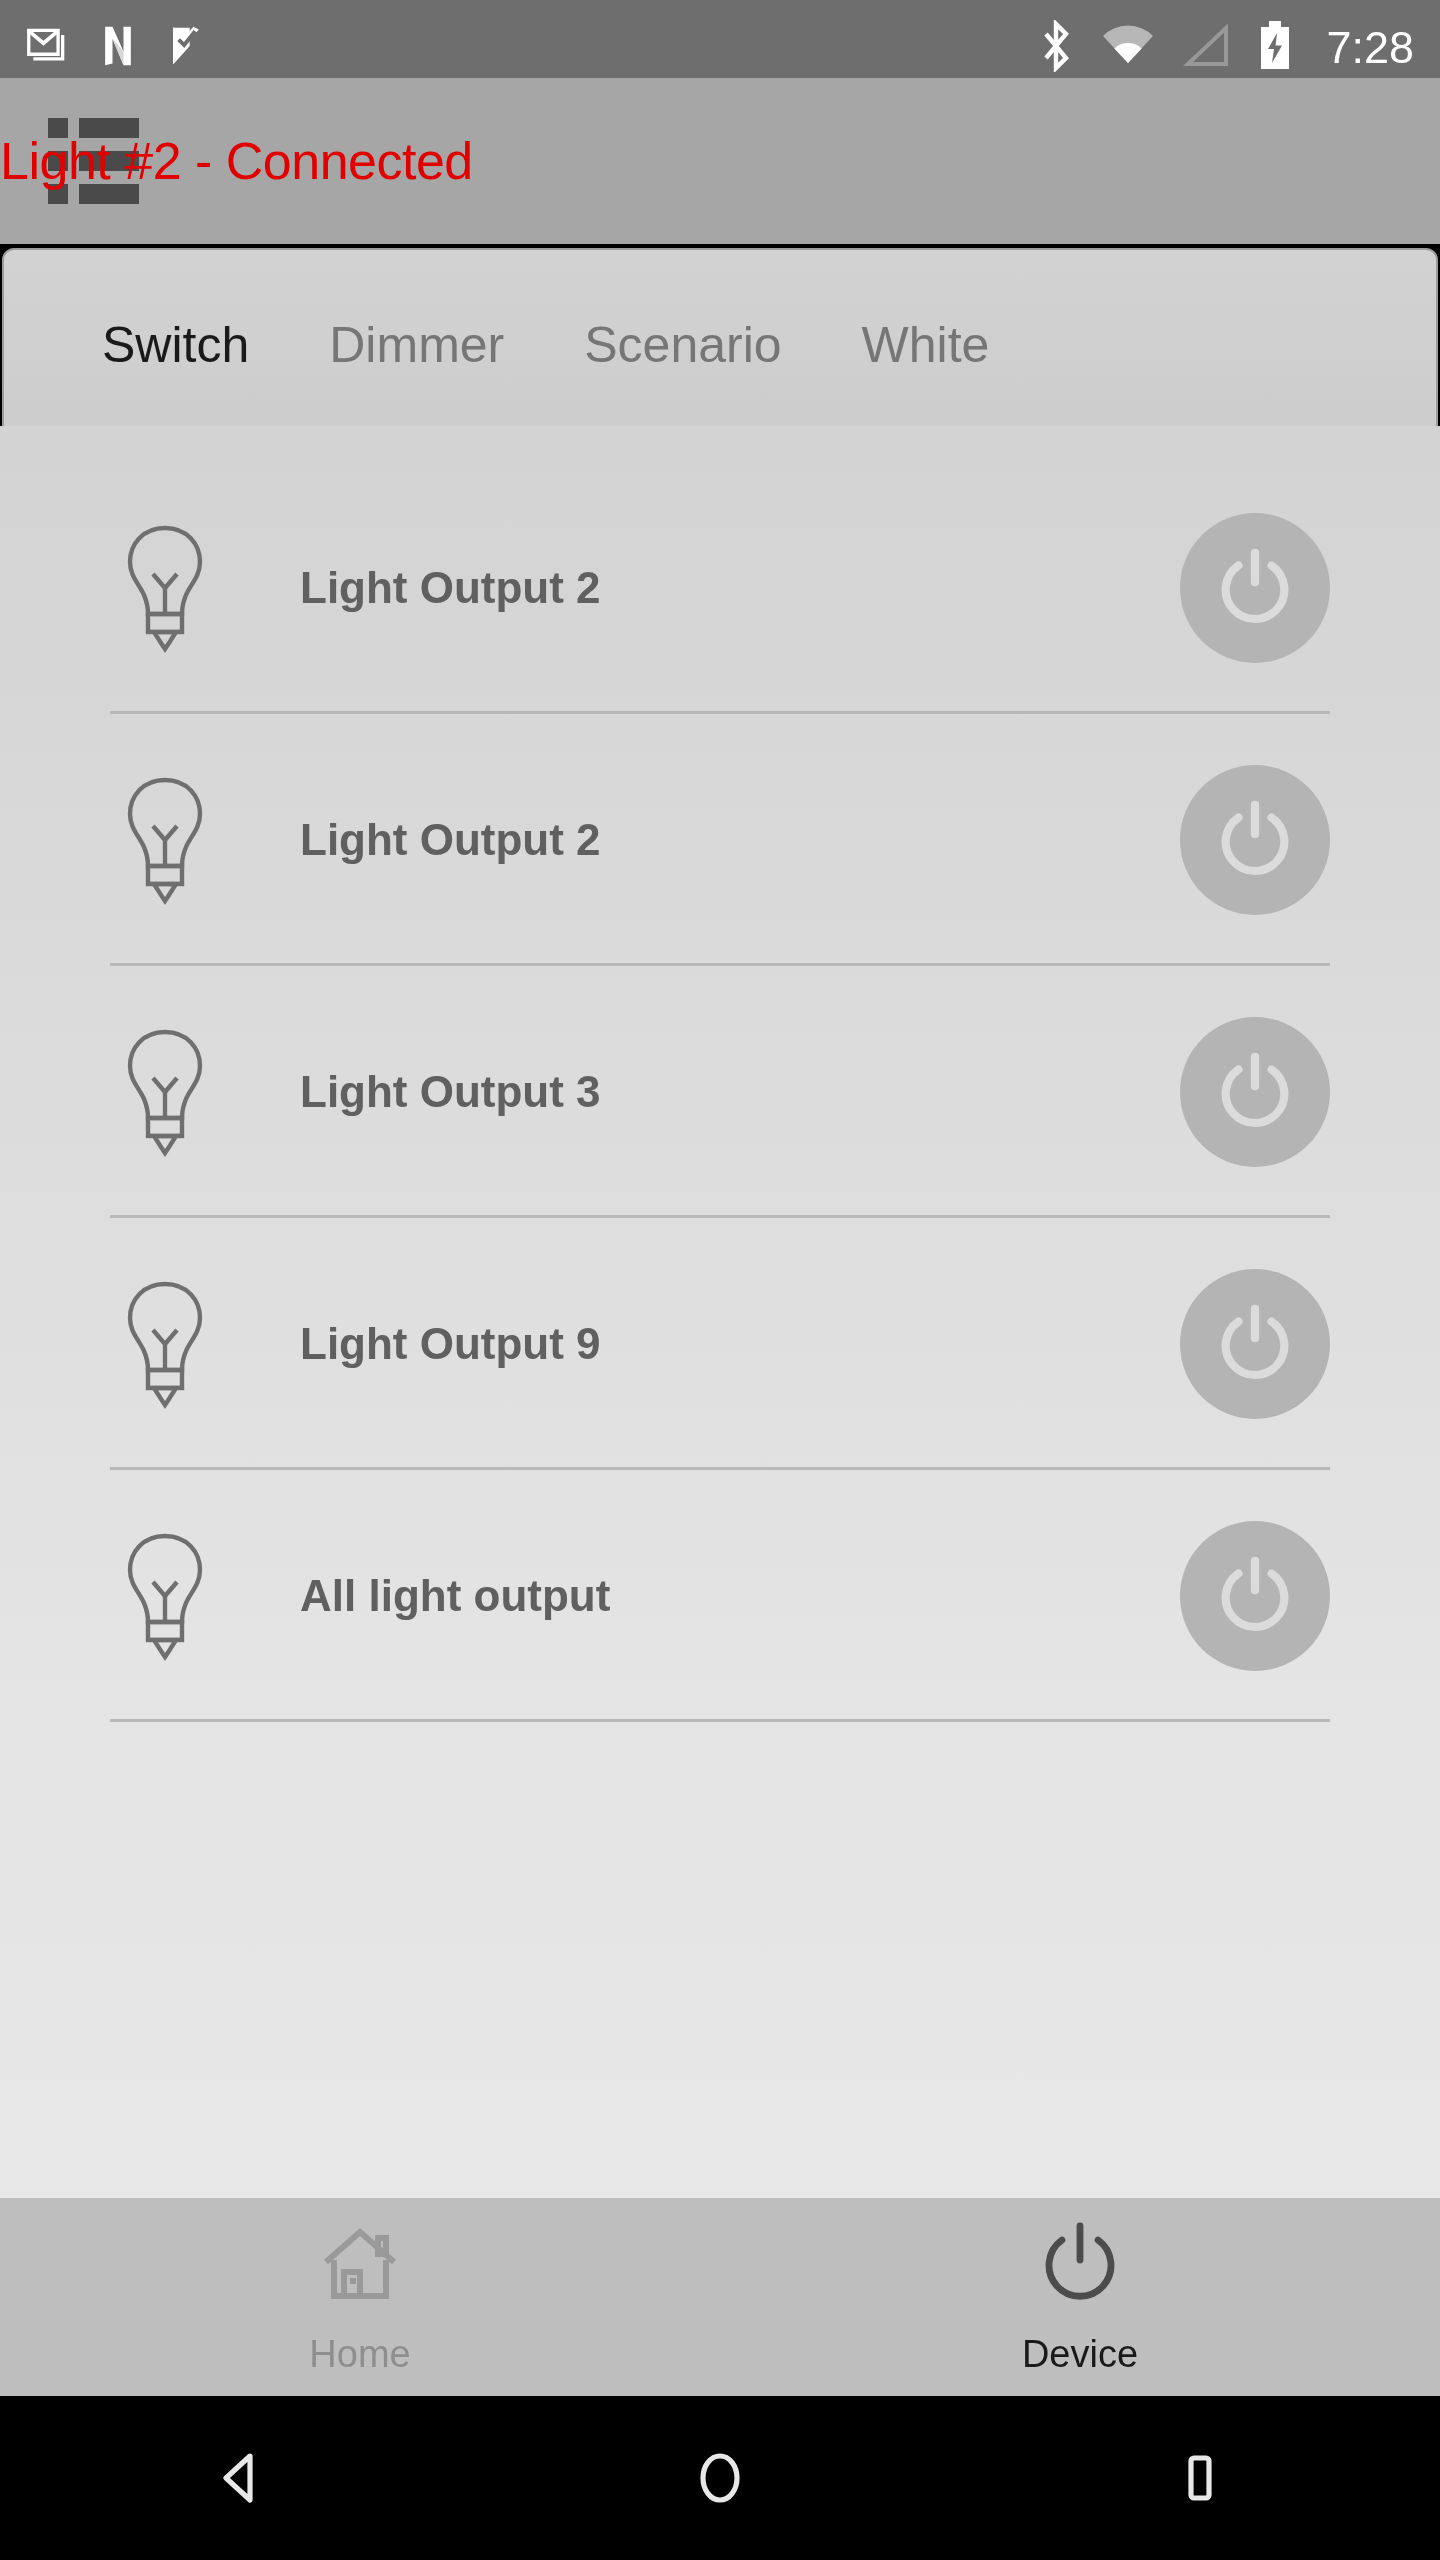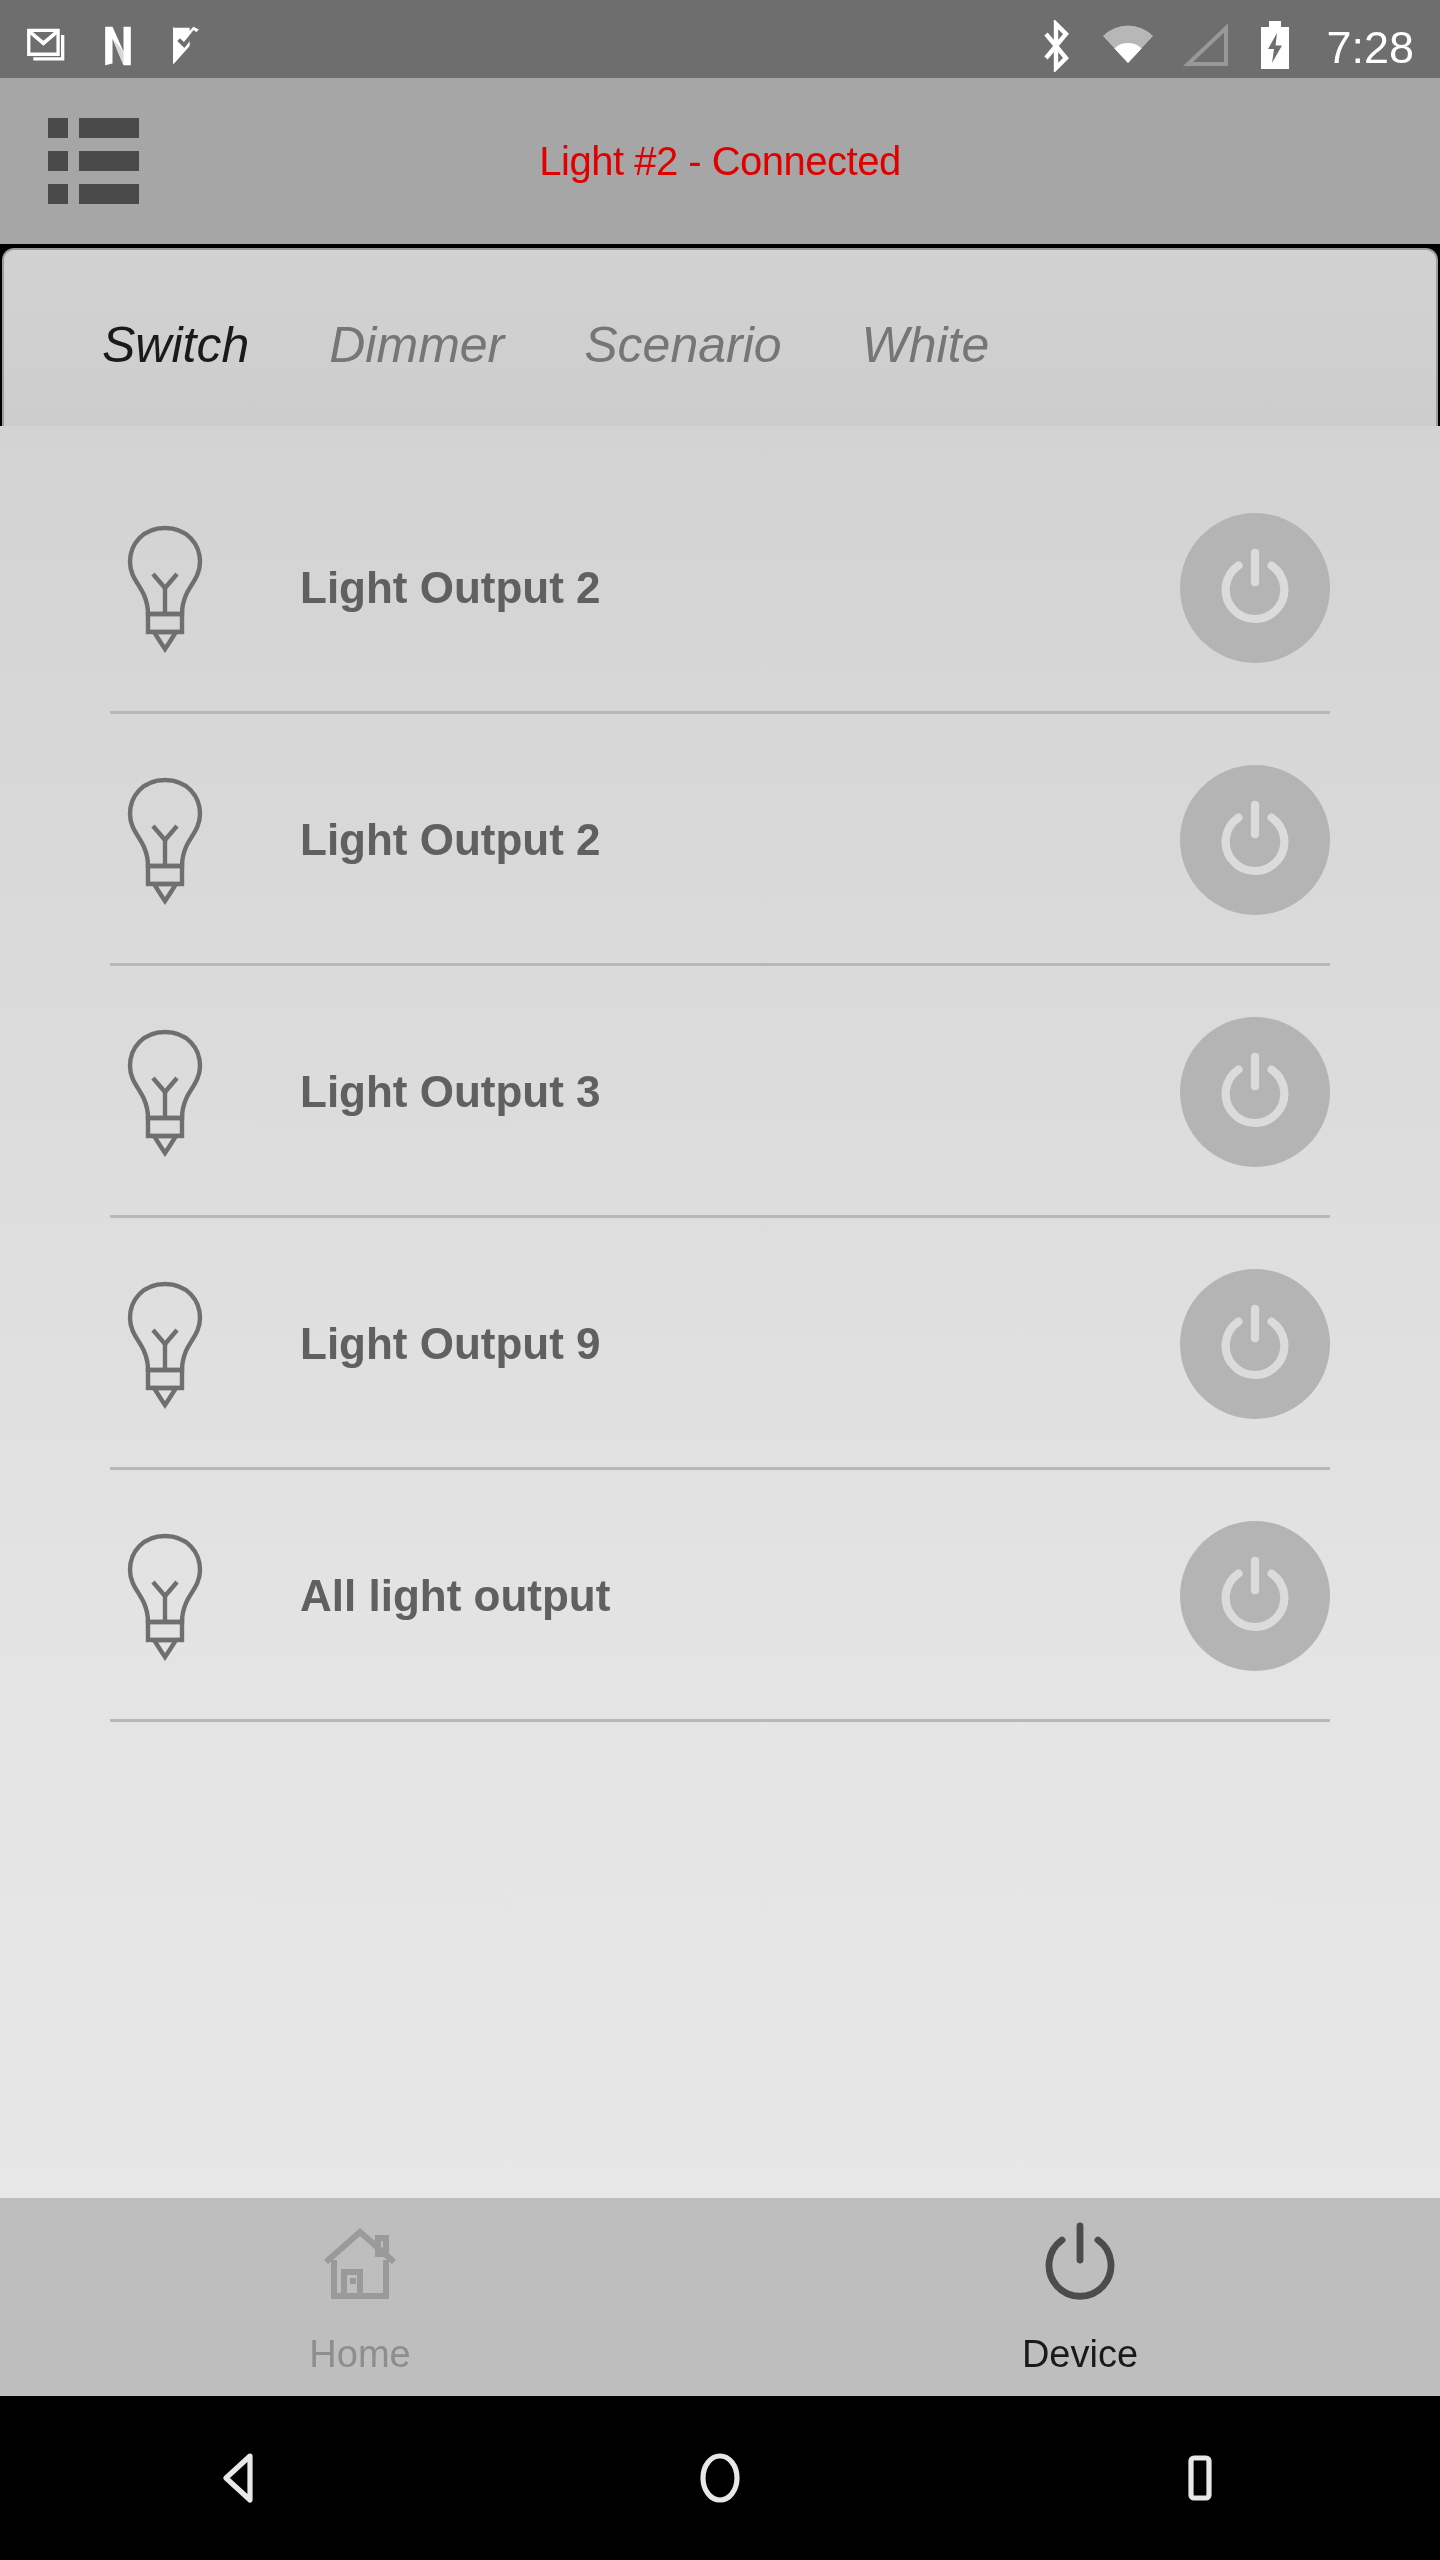--- a/index.html
+++ b/index.html
@@ -34,32 +34,31 @@
     position:absolute; left:48px; top:50%; transform:translateY(-50%);
     width:110px; height:90px;
     display:flex; flex-direction:column; justify-content:center; gap:13px;
     cursor:pointer;
   }
   .menu-row { display:flex; align-items:center; gap:11px; }
   .menu-dot { width:20px; height:20px; background:#4a4a4a; }
   .menu-bar { width:60px; height:20px; background:#4a4a4a; }
   .appbar-title {
     position:absolute; left:0; right:0; top:50%; transform:translateY(-50%);
-    text-align:center; color:#e00000;
-    font-size:40px; font-weight:400; letter-spacing:-0.5px;
+    color:#e00000;
+    font-size:52px; font-weight:400; letter-spacing:-0.5px;
   }
 
   
   .tabbar-wrap {
     position:absolute; top:248px; left:2px; width:1436px; height:212px;
     background:linear-gradient(to bottom,#d2d2d2 0%,#cfcfcf 55%,#cbcbcb 100%);
     border:2px solid #9c9c9c;
     border-radius:12px;
     overflow:hidden;
-    font-style:italic;
   }
   .tabs { display:flex; height:100%; align-items:flex-start; padding-left:58px; }
   .tab {
     position:relative; height:100%;
     display:flex; align-items:center; justify-content:center;
     padding:0 40px; cursor:pointer;
   }
   .tab-label { font-size:50px; color:#767676; font-weight:400; padding-bottom:18px; }
   .tab.active .tab-label { color:#1a1a1a; }
   .tab-underline {

